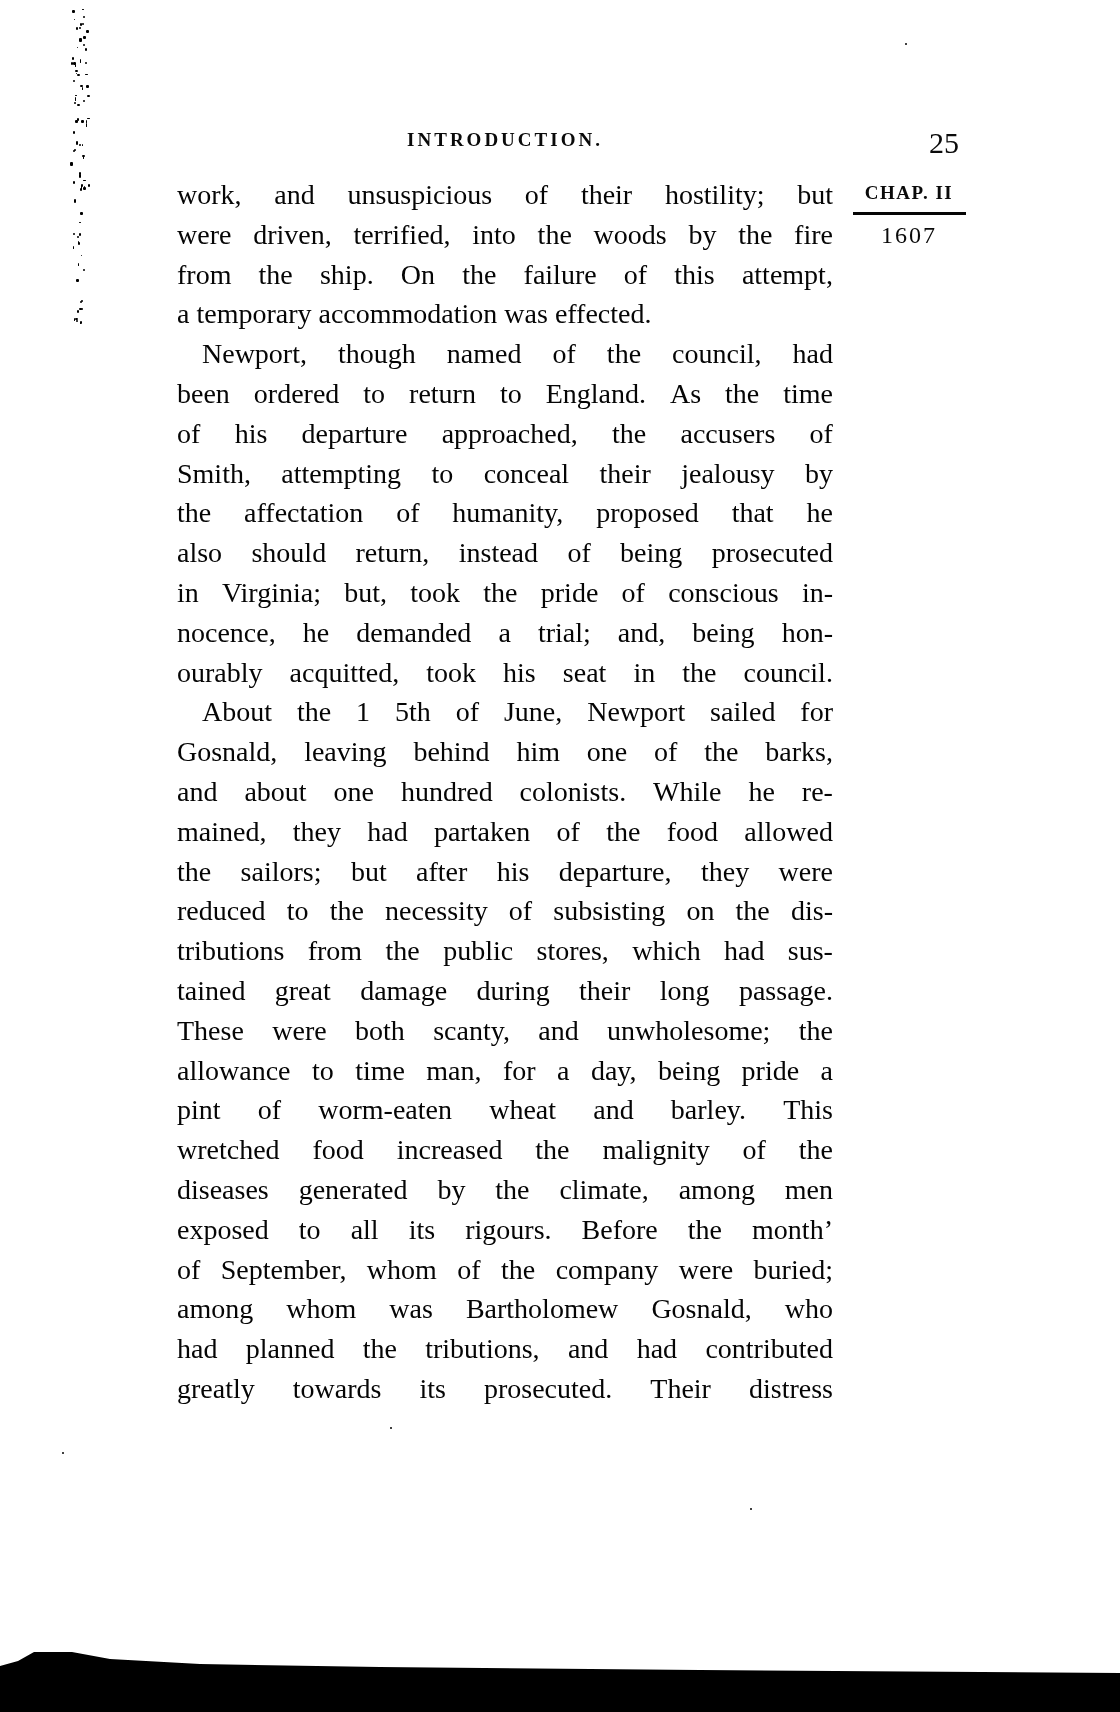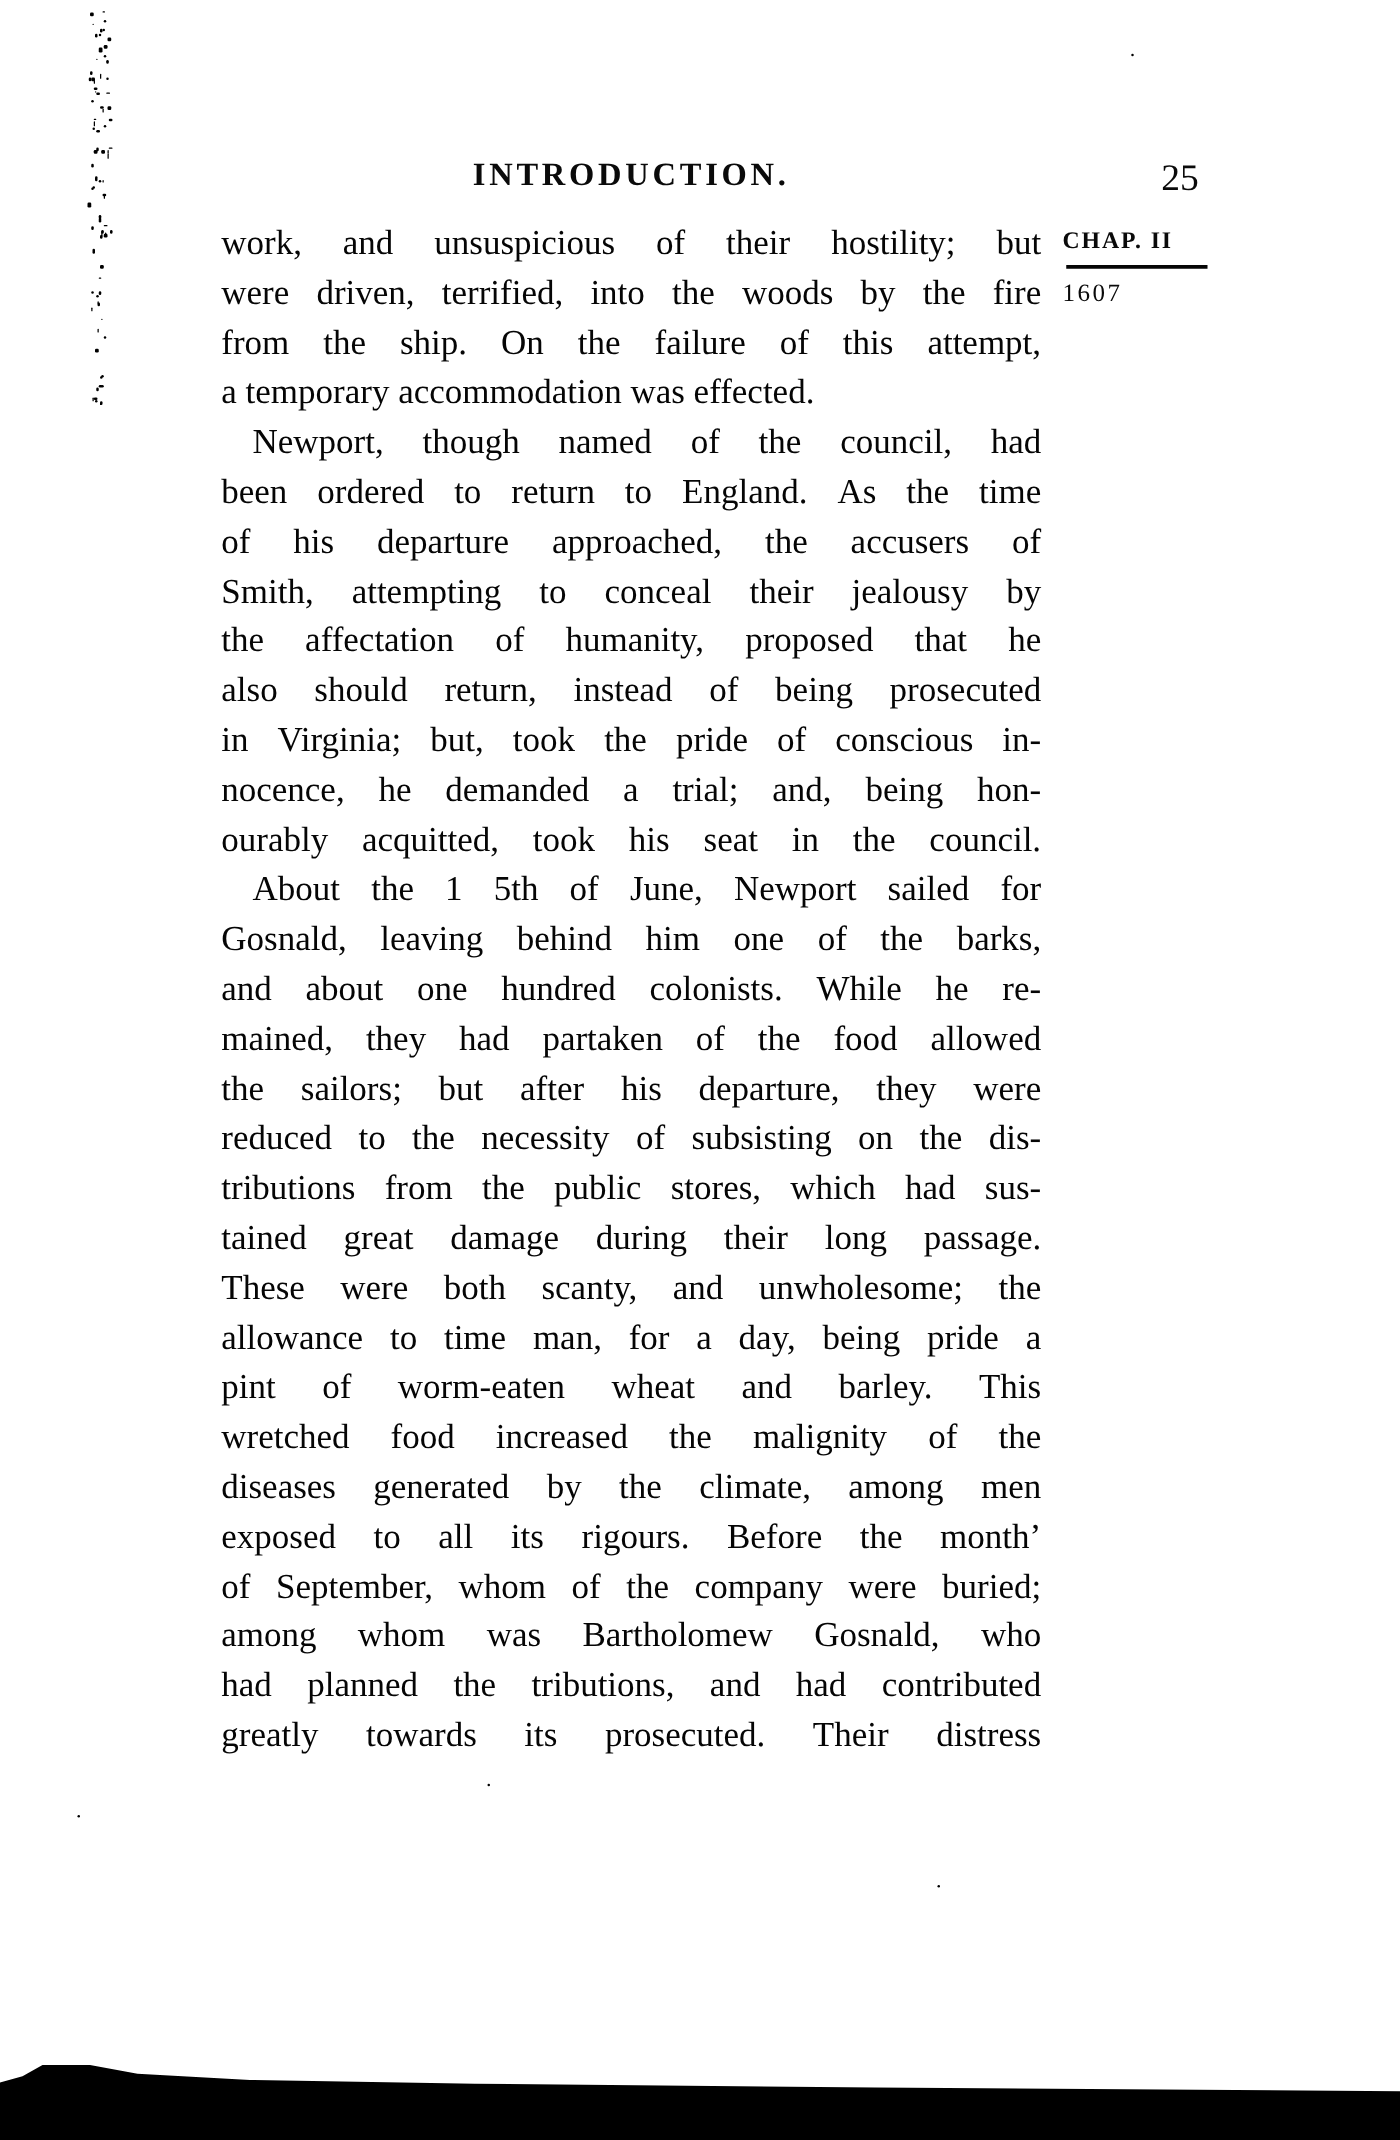--- a/index.html
+++ b/index.html
@@ -10,55 +10,55 @@
     background: #ffffff;
     overflow: hidden;
     font-family: "Liberation Serif", "DejaVu Serif", serif;
     color: #050505;
   }
   
   .running-header {
     position: absolute;
     left: 177px; top: 129px; width: 656px;
     text-align: center;
-    font-size: 26px;
+    font-size: 19px;
     line-height: 21px;
     letter-spacing: 3px;
     font-weight: bold;
     color: #0a0a0a;
   }
   .page-number {
     position: absolute;
     left: 929px; top: 128px;
     font-size: 30px;
     line-height: 30px;
     color: #0a0a0a;
   }
   
   .margin-col {
     position: absolute;
     left: 850px; top: 183px; width: 118px;
-    text-align: left;
+    text-align: center;
   }
   .chapter-label {
     font-size: 19px;
     line-height: 19px;
     letter-spacing: 1.5px;
     font-weight: bold;
     color: #0a0a0a;
   }
   .margin-rule {
     width: 113px;
     height: 3px;
     background: #050505;
     margin: 10px auto 0 auto;
   }
   .year-label {
     margin-top: 8px;
-    font-size: 20px;
+    font-size: 24px;
     line-height: 24px;
     letter-spacing: 2px;
     color: #0a0a0a;
   }
   
   .text-block {
     position: absolute;
     left: 177px; top: 174px; width: 656px;
     font-size: 28px;
   }

